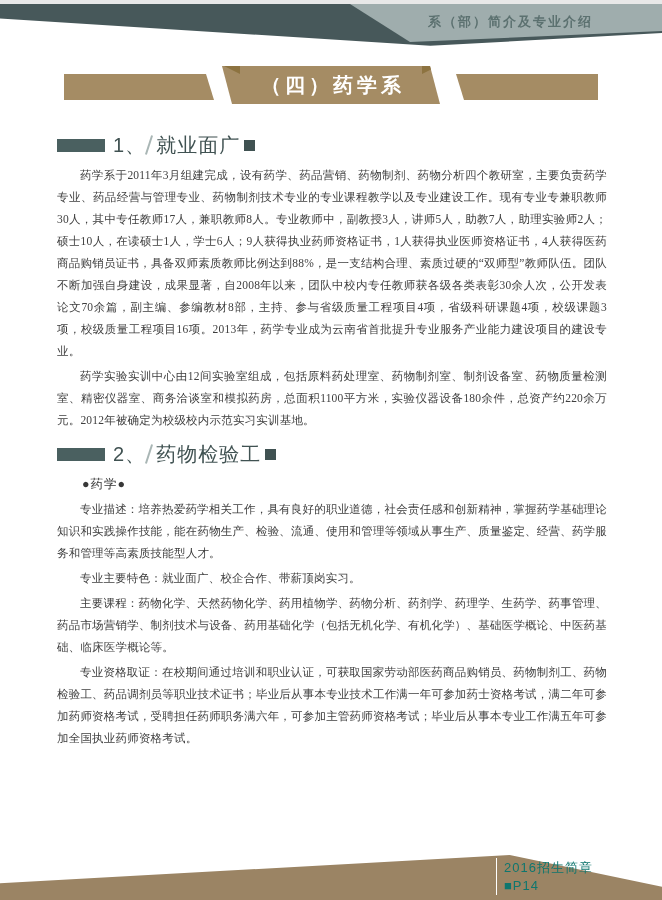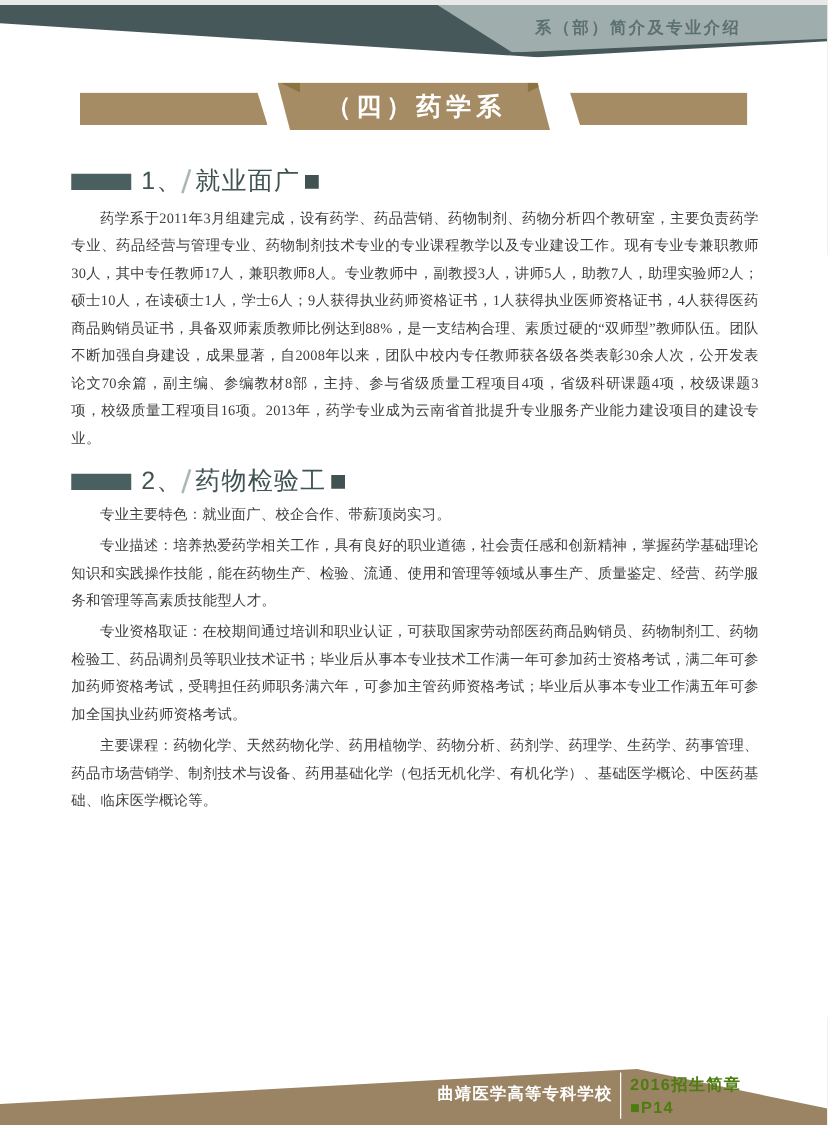--- a/index.html
+++ b/index.html
@@ -85,22 +85,22 @@
   }
   .footer-school {
     position:absolute; top:862px; right:172px;
     font-family:"Liberation Sans", sans-serif;
     font-size:13px; font-weight:700; letter-spacing:1px; color:#ffffff;
   }
   .footer-divider { position:absolute; left:496px; top:854px; width:1px; height:37px; background:#ffffff; }
   .footer-right {
     position:absolute; left:504px; top:855px;
     font-family:"Liberation Sans", sans-serif;
-    font-size:13px; font-weight:700; letter-spacing:1px;
-    color:#4d7c0f; line-height:18px;
+    font-size:13px; font-weight:400; letter-spacing:1px;
+    color:#0f766e; line-height:18px;
   }
   .footer-right span { display:block; }
 </style>
 </head>
 <body>
 
 <div class="page">
 
   <div class="band-dark"></div>
   <div class="band-light"></div>
@@ -120,38 +120,39 @@
 
     <div class="sec-head head-1">
       <span class="hbar"></span>
       <span>1、</span>
       <span class="hslash"></span>
       <span>就业面广</span>
       <span class="hsq"></span>
     </div>
 
     <p>药学系于2011年3月组建完成，设有药学、药品营销、药物制剂、药物分析四个教研室，主要负责药学专业、药品经营与管理专业、药物制剂技术专业的专业课程教学以及专业建设工作。现有专业专兼职教师30人，其中专任教师17人，兼职教师8人。专业教师中，副教授3人，讲师5人，助教7人，助理实验师2人；硕士10人，在读硕士1人，学士6人；9人获得执业药师资格证书，1人获得执业医师资格证书，4人获得医药商品购销员证书，具备双师素质教师比例达到88%，是一支结构合理、素质过硬的“双师型”教师队伍。团队不断加强自身建设，成果显著，自2008年以来，团队中校内专任教师获各级各类表彰30余人次，公开发表论文70余篇，副主编、参编教材8部，主持、参与省级质量工程项目4项，省级科研课题4项，校级课题3项，校级质量工程项目16项。2013年，药学专业成为云南省首批提升专业服务产业能力建设项目的建设专业。</p>
+    <p>药学实验实训中心由12间实验室组成，包括原料药处理室、药物制剂室、制剂设备室、药物质量检测室、精密仪器室、商务洽谈室和模拟药房，总面积1100平方米，实验仪器设备180余件，总资产约220余万元。2012年被确定为校级校内示范实习实训基地。</p>
 
     <div class="sec-head head-2">
       <span class="hbar"></span>
       <span>2、</span>
       <span class="hslash"></span>
       <span>药物检验工</span>
       <span class="hsq"></span>
     </div>
 
+    <div class="major-label">●药学●</div>
 
+    <p class="item">专业描述：培养热爱药学相关工作，具有良好的职业道德，社会责任感和创新精神，掌握药学基础理论知识和实践操作技能，能在药物生产、检验、流通、使用和管理等领域从事生产、质量鉴定、经营、药学服务和管理等高素质技能型人才。</p>
     <p class="item">专业主要特色：就业面广、校企合作、带薪顶岗实习。</p>
-    <p class="item">专业描述：培养热爱药学相关工作，具有良好的职业道德，社会责任感和创新精神，掌握药学基础理论知识和实践操作技能，能在药物生产、检验、流通、使用和管理等领域从事生产、质量鉴定、经营、药学服务和管理等高素质技能型人才。</p>
+    <p class="item">主要课程：药物化学、天然药物化学、药用植物学、药物分析、药剂学、药理学、生药学、药事管理、药品市场营销学、制剂技术与设备、药用基础化学（包括无机化学、有机化学）、基础医学概论、中医药基础、临床医学概论等。</p>
     <p class="item">专业资格取证：在校期间通过培训和职业认证，可获取国家劳动部医药商品购销员、药物制剂工、药物检验工、药品调剂员等职业技术证书；毕业后从事本专业技术工作满一年可参加药士资格考试，满二年可参加药师资格考试，受聘担任药师职务满六年，可参加主管药师资格考试；毕业后从事本专业工作满五年可参加全国执业药师资格考试。</p>
-    <p class="item">主要课程：药物化学、天然药物化学、药用植物学、药物分析、药剂学、药理学、生药学、药事管理、药品市场营销学、制剂技术与设备、药用基础化学（包括无机化学、有机化学）、基础医学概论、中医药基础、临床医学概论等。</p>
 
   </div>
 
   <div class="footer-band"></div>
-  <div class="footer-school">曲靖医学高等专科学校</div>
   <div class="footer-divider"></div>
   <div class="footer-right">
     <span>2016招生简章</span>
     <span>■P14</span>
   </div>
 
 </div>
 
 </body></html>

